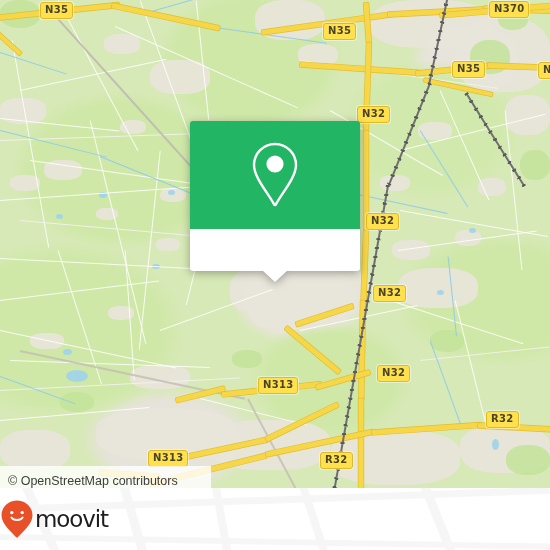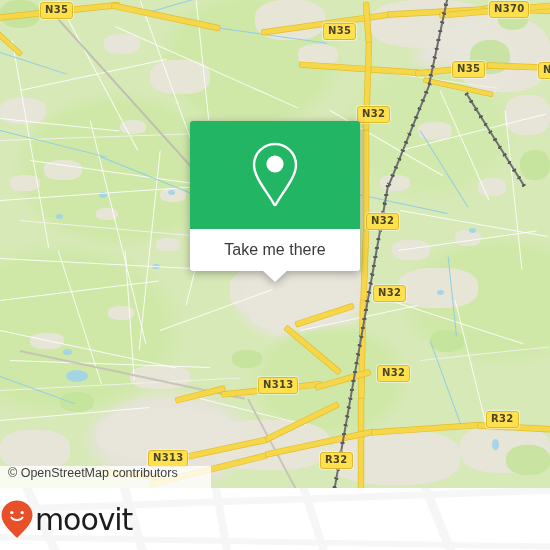--- a/index.html
+++ b/index.html
@@ -78,21 +78,21 @@
     position:absolute;left:50%;bottom:-11px;transform:translateX(-50%);
     width:0;height:0;border-left:13px solid transparent;border-right:13px solid transparent;
     border-top:12px solid #ffffff;
   }
   .pin-outline{display:block;}
 
   
   .attrib{
     position:absolute;left:0;top:466px;height:22px;width:211px;
     background:rgba(255,255,255,.80);
-    display:flex;align-items:flex-start;
+    display:flex;align-items:flex-end;
   }
   .attrib span{
     font-size:12.5px;color:#3d3d3d;padding-left:8px;
     font-family:"Liberation Sans", sans-serif;white-space:nowrap;
   }
 
   
   .footer{
     position:absolute;left:0;top:488px;width:550px;height:62px;background:#ffffff;
     display:flex;align-items:center;justify-content:space-between;
@@ -101,21 +101,21 @@
     position:absolute;inset:0;overflow:hidden;opacity:.055;pointer-events:none;
   }
   .footer-ghost div{position:absolute;background:#6b6b6b;transform-origin:0 50%;}
   .footer-title{
     position:relative;z-index:2;
     font-size:17px;color:#2e2e2e;padding-left:22px;white-space:nowrap;
     font-family:"Liberation Sans", sans-serif;
   }
   .brand{position:relative;z-index:2;display:flex;align-items:center;padding-right:18px;}
   .brand-word{
-    font-size:30px;color:#1d1d1d;letter-spacing:-1.1px;margin-left:1px;
+    font-size:23px;color:#1d1d1d;letter-spacing:-1.1px;margin-left:1px;
     font-family:"DejaVu Sans", sans-serif;font-weight:400;
   }
 </style>
 </head>
 <body>
 
 <div id="app">
 
   <div class="map">
     <div class="map-base"></div>
@@ -285,21 +285,20 @@
     <div class="shield" style="left:320px;top:452px;">R32</div>
 
     <div class="card">
       <div class="card-top">
         <svg class="pin-outline" width="56" height="72" viewBox="0 0 56 72">
           <path d="M28 5 C16.4 5 7 14.4 7 26 C7 38.5 21 54 27.1 65.4 a1 1 0 0 0 1.8 0 C35 54 49 38.5 49 26 C49 14.4 39.6 5 28 5 Z" fill="none" stroke="#ffffff" stroke-width="2.4"></path>
           <circle cx="28" cy="25" r="8.6" fill="#ffffff"></circle>
         </svg>
       </div>
       <div class="card-bottom">
-        <span class="label">Take me there</span>
         <div class="card-tail"></div>
       </div>
     </div>
 
     <div class="attrib">
       <span>© OpenStreetMap contributors</span>
     </div>
   </div>
 
   <div class="footer">

